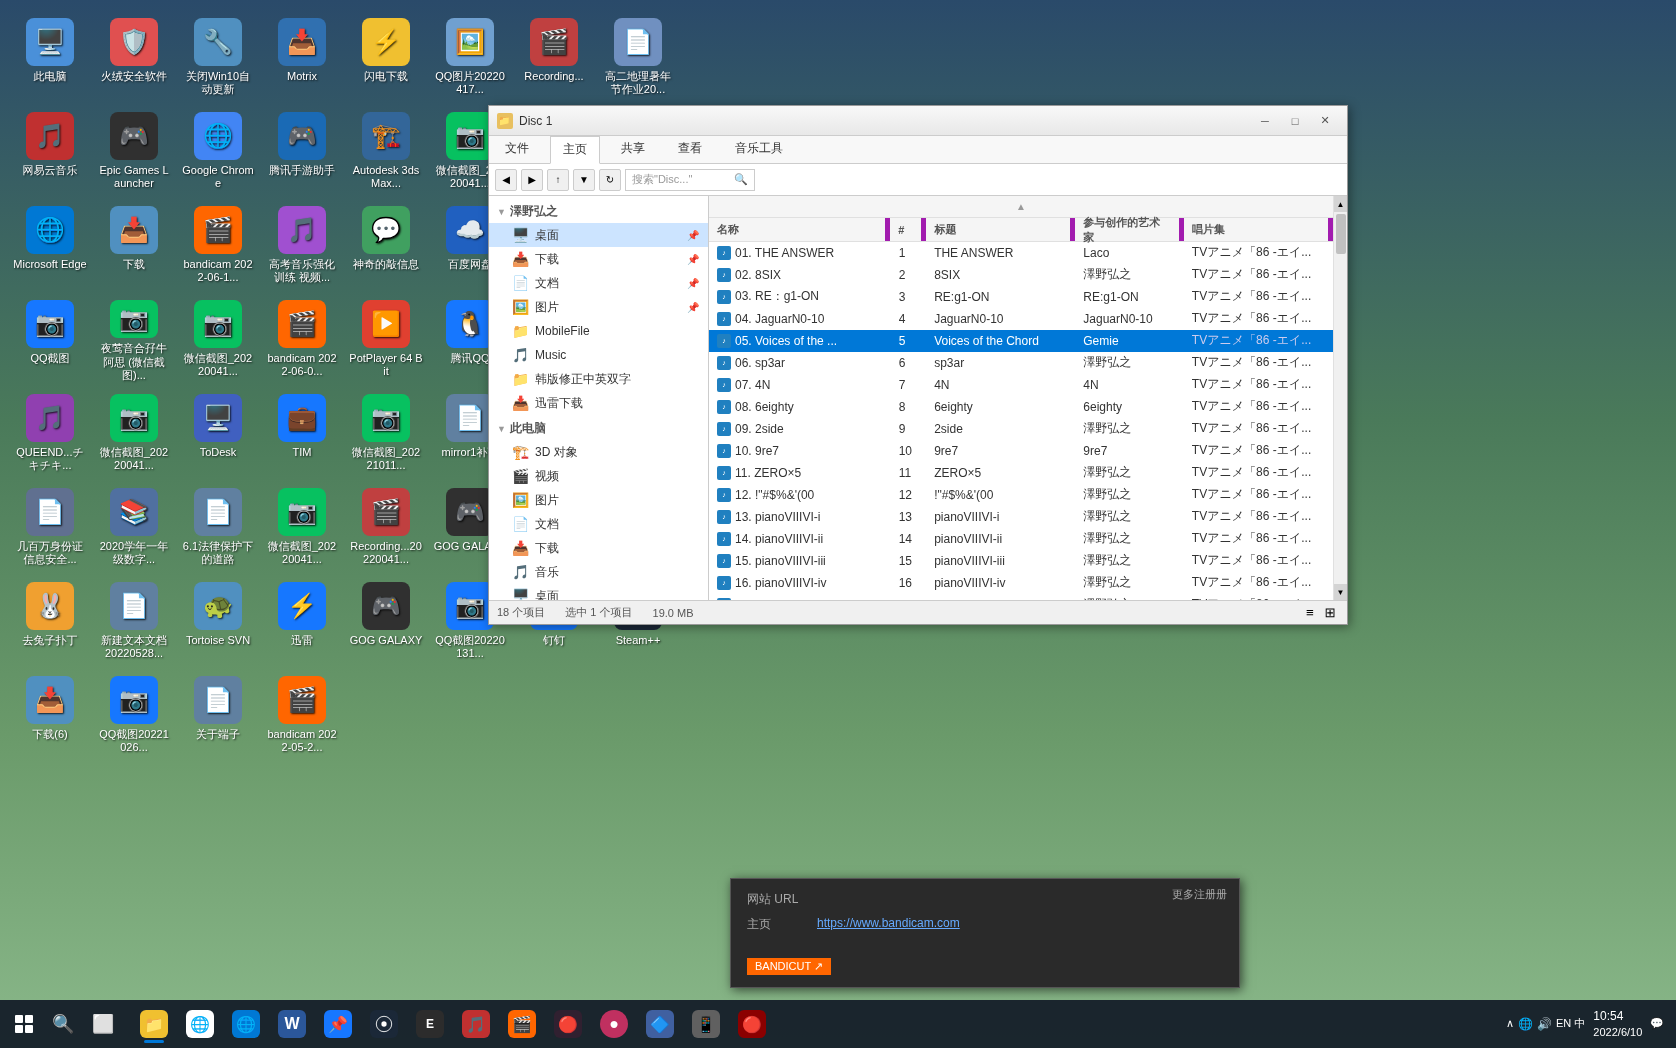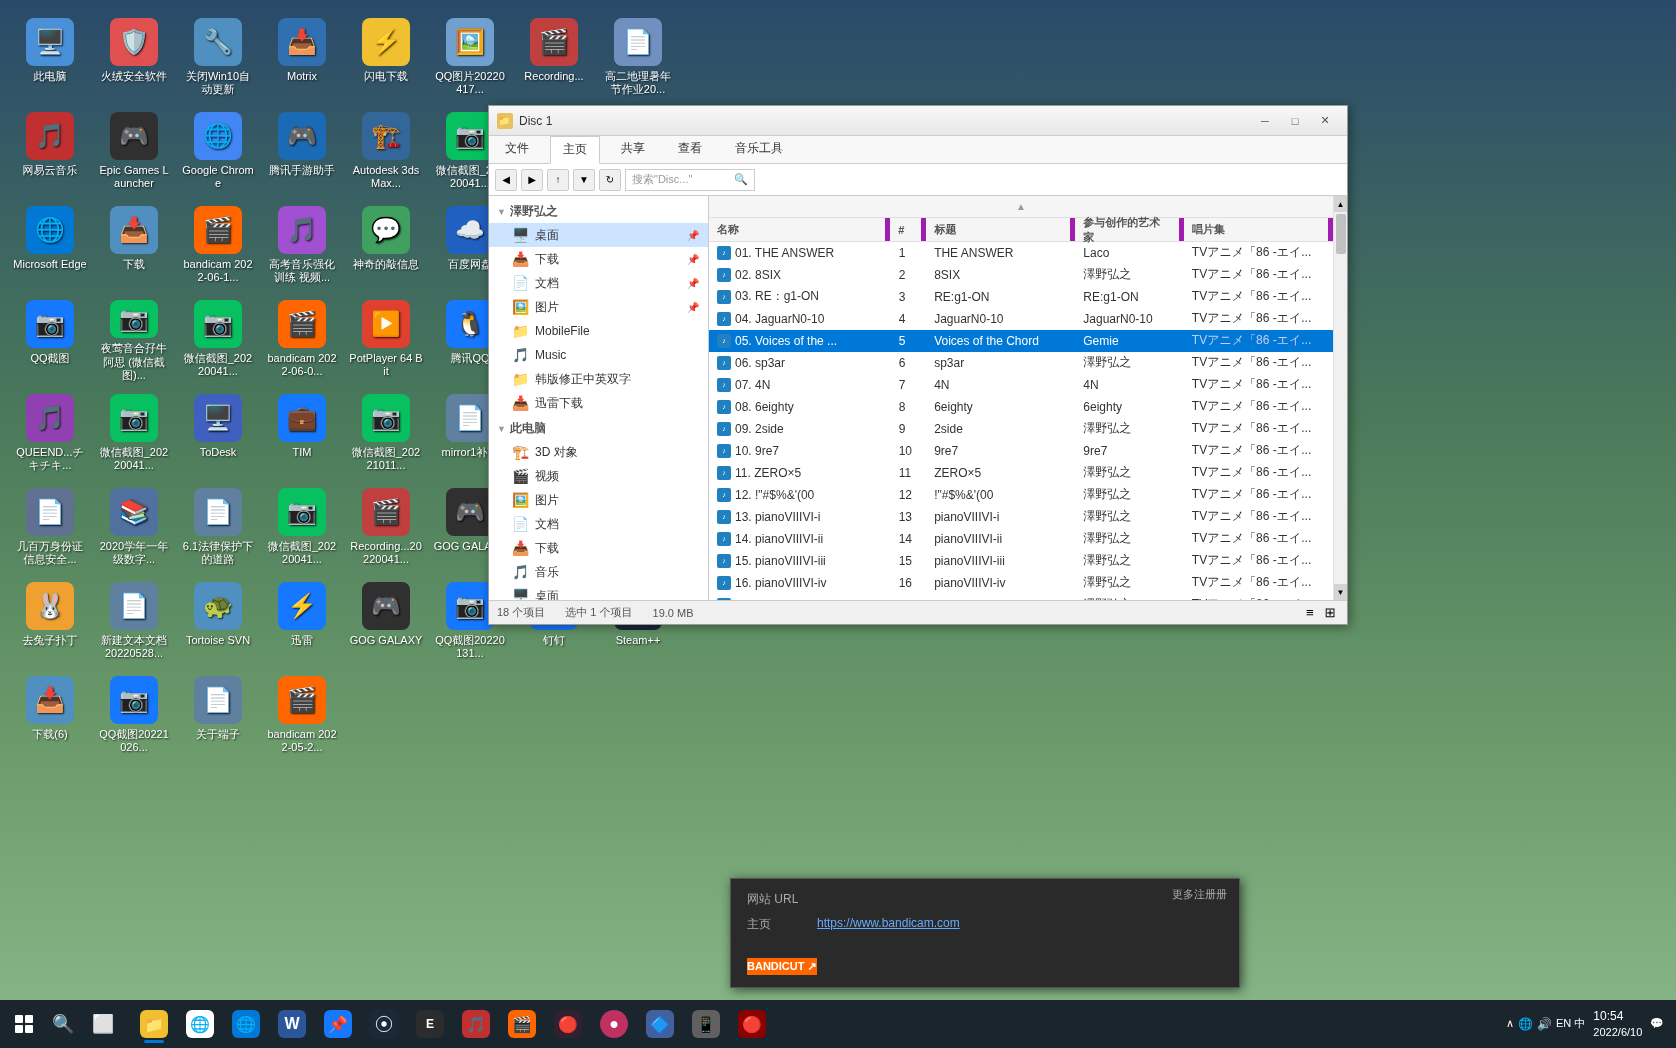--- a/index.html
+++ b/index.html
@@ -399,23 +399,23 @@
       color: #aaa;
       font-size: 11px;
       cursor: pointer;
     }
     .popup-logo {
       position: absolute;
       bottom: 12px;
       left: 16px;
       background: #ff6600;
       color: white;
-      padding: 2px 0;
+      padding: 2px 8px;
       font-size: 11px;
-      font-weight: bold;
+      font-weight: normal;
       display: flex;
       align-items: center;
       gap: 4px;
     }
 
     
     .taskbar {
       position: absolute;
       bottom: 0;
       left: 0;

